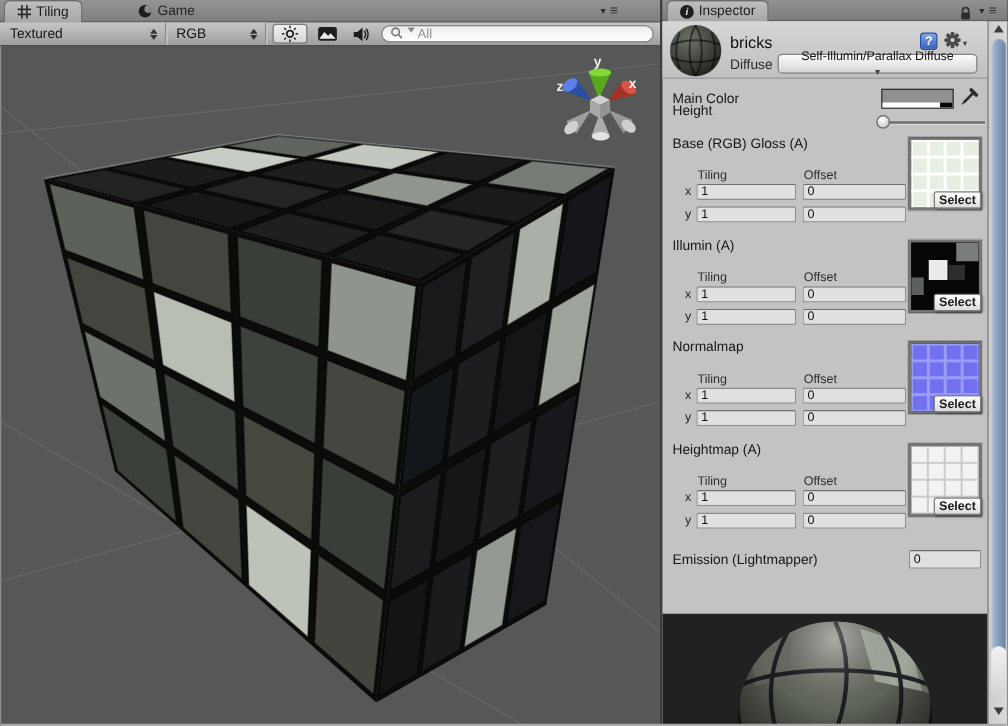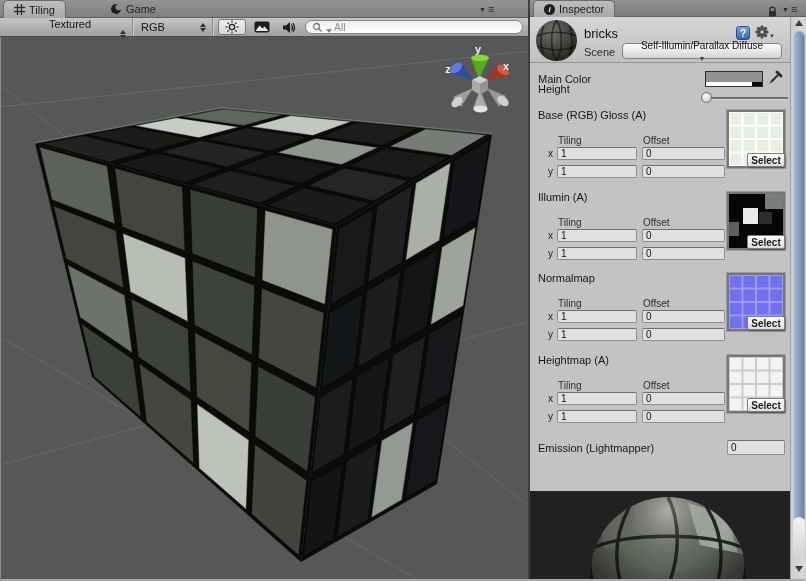--- a/index.html
+++ b/index.html
@@ -24,21 +24,21 @@
     background:linear-gradient(#c6c6c6,#9f9f9f); border-bottom:1px solid #4c4c4c; }
   .tb-dd { position:absolute; top:0; height:18px; display:flex; align-items:center;
     font-size:11px; color:#141414; padding-left:8px;
     border-right:1px solid #8a8a8a; box-shadow:1px 0 0 #cecece; }
   .tb-dd .spin { margin-left:auto; margin-right:6px; display:flex; flex-direction:column; gap:1px; }
   .tri-up { width:0; height:0; border-left:3px solid transparent; border-right:3px solid transparent; border-bottom:4px solid #333; }
   .tri-dn { width:0; height:0; border-left:3px solid transparent; border-right:3px solid transparent; border-top:4px solid #333; }
   .tb-btn { position:absolute; top:1px; height:16px; display:flex; align-items:center; justify-content:center; }
   .tb-btn.pressed { background:linear-gradient(#efefef,#d6d6d6); border:1px solid #7c7c7c; border-radius:3px; }
   .search-field { position:absolute; left:305px; top:2px; width:218px; height:14px; border-radius:8px;
-    background:linear-gradient(#ededed,#ffffff); border:1px solid #858585; display:flex; align-items:flex-end; padding:0 6px; gap:2px; }
+    background:linear-gradient(#ededed,#ffffff); border:1px solid #858585; display:flex; align-items:flex-start; padding:0 6px; gap:2px; }
   .search-field input { border:none; outline:none; background:transparent; font-size:10.5px; color:#555; width:170px;
     font-family:inherit; }
   .search-field input::placeholder { color:#8f8f8f; }
 
   .viewport { position:absolute; left:0; top:37px; width:530px; height:544px; background:#565858; overflow:hidden; }
 
   .splitter { position:absolute; left:528px; top:0; width:2px; height:581px; background:#3e3e3e; }
 
   
   .insp-tabbar { position:absolute; left:530px; top:0; width:276px; height:17px;
@@ -157,21 +157,21 @@
       </svg>
       <span>Game</span>
     </div>
     <div class="panel-menu" style="left:479px;">
       <span class="caret">▼</span>
         <span class="bars">≡</span>
     </div>
   </div>
 
   <div class="scene-toolbar">
-    <div class="tb-dd" style="left:0; width:133px;flex-direction:column;">
+    <div class="tb-dd" style="left:0; width:133px;">
       <span>Textured</span>
       <span class="spin">
           <span class="tri-up"></span>
           <span class="tri-dn"></span>
         </span>
     </div>
     <div class="tb-dd" style="left:133px; width:80px;">
       <span>RGB</span>
       <span class="spin">
           <span class="tri-up"></span>
@@ -342,21 +342,21 @@
             <path d="M20.5,0.5 C27,10 27,31 20.5,40.5"></path>
             <path d="M20.5,0.5 C14,10 14,31 20.5,40.5"></path>
             <path d="M8,6 C4,14 4,27 8,35"></path>
             <path d="M33,6 C37,14 37,27 33,35"></path>
             <path d="M1,16 C12,11 29,11 40,16"></path>
             <path d="M1,26 C12,31 29,31 40,26"></path>
           </g>
         </svg>
       </div>
       <div class="mat-name">bricks</div>
-      <div class="shader-label">Scene</div>
+      <div class="shader-label">Diffuse</div>
       <div class="shader-dd">
         <span>Self-Illumin/Parallax Diffuse</span>
         <span class="dd-caret">▼</span>
       </div>
       <div class="help-icon">?</div>
       <div class="gear-wrap">
         <svg width="14" height="14">
           <g fill="#4a4a4a">
             <rect x="5.5" y="0.5" width="3" height="13" rx="1"></rect>
             <rect x="5.5" y="0.5" width="3" height="13" rx="1" transform="rotate(45 7 7)"></rect>

